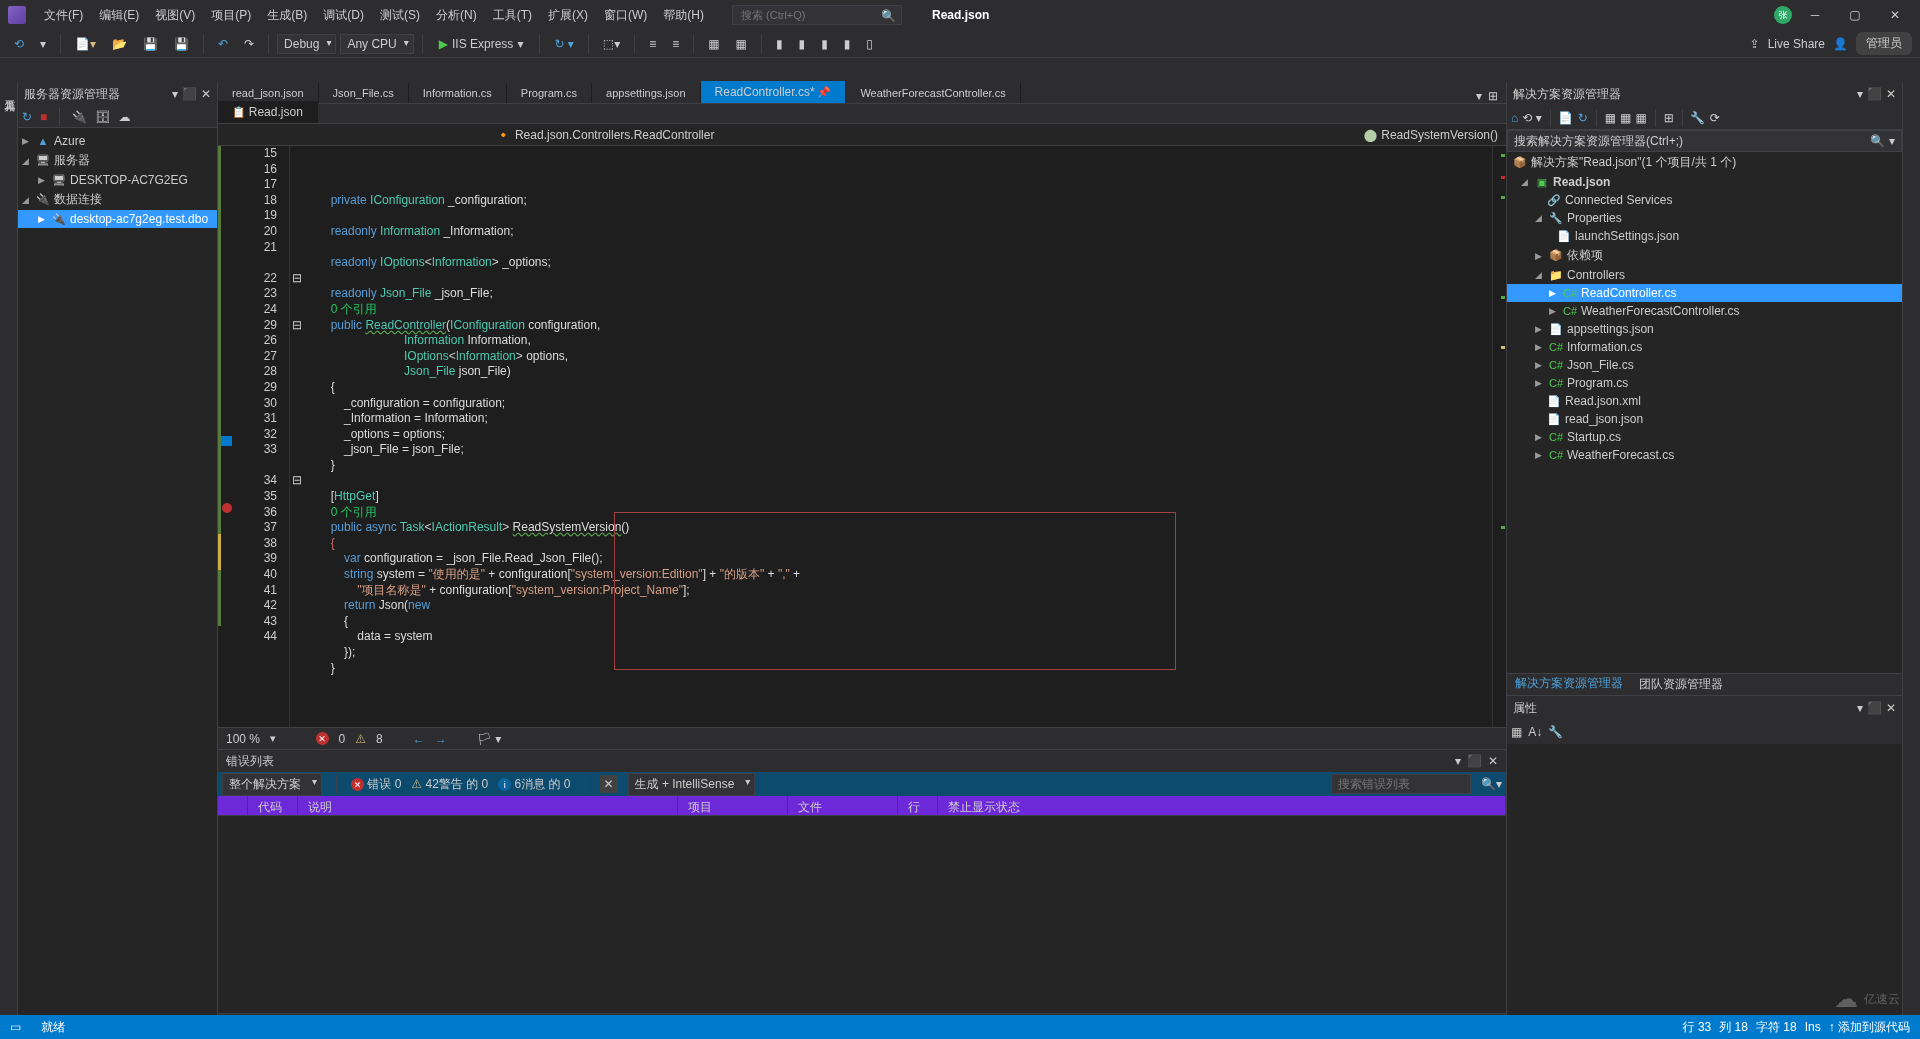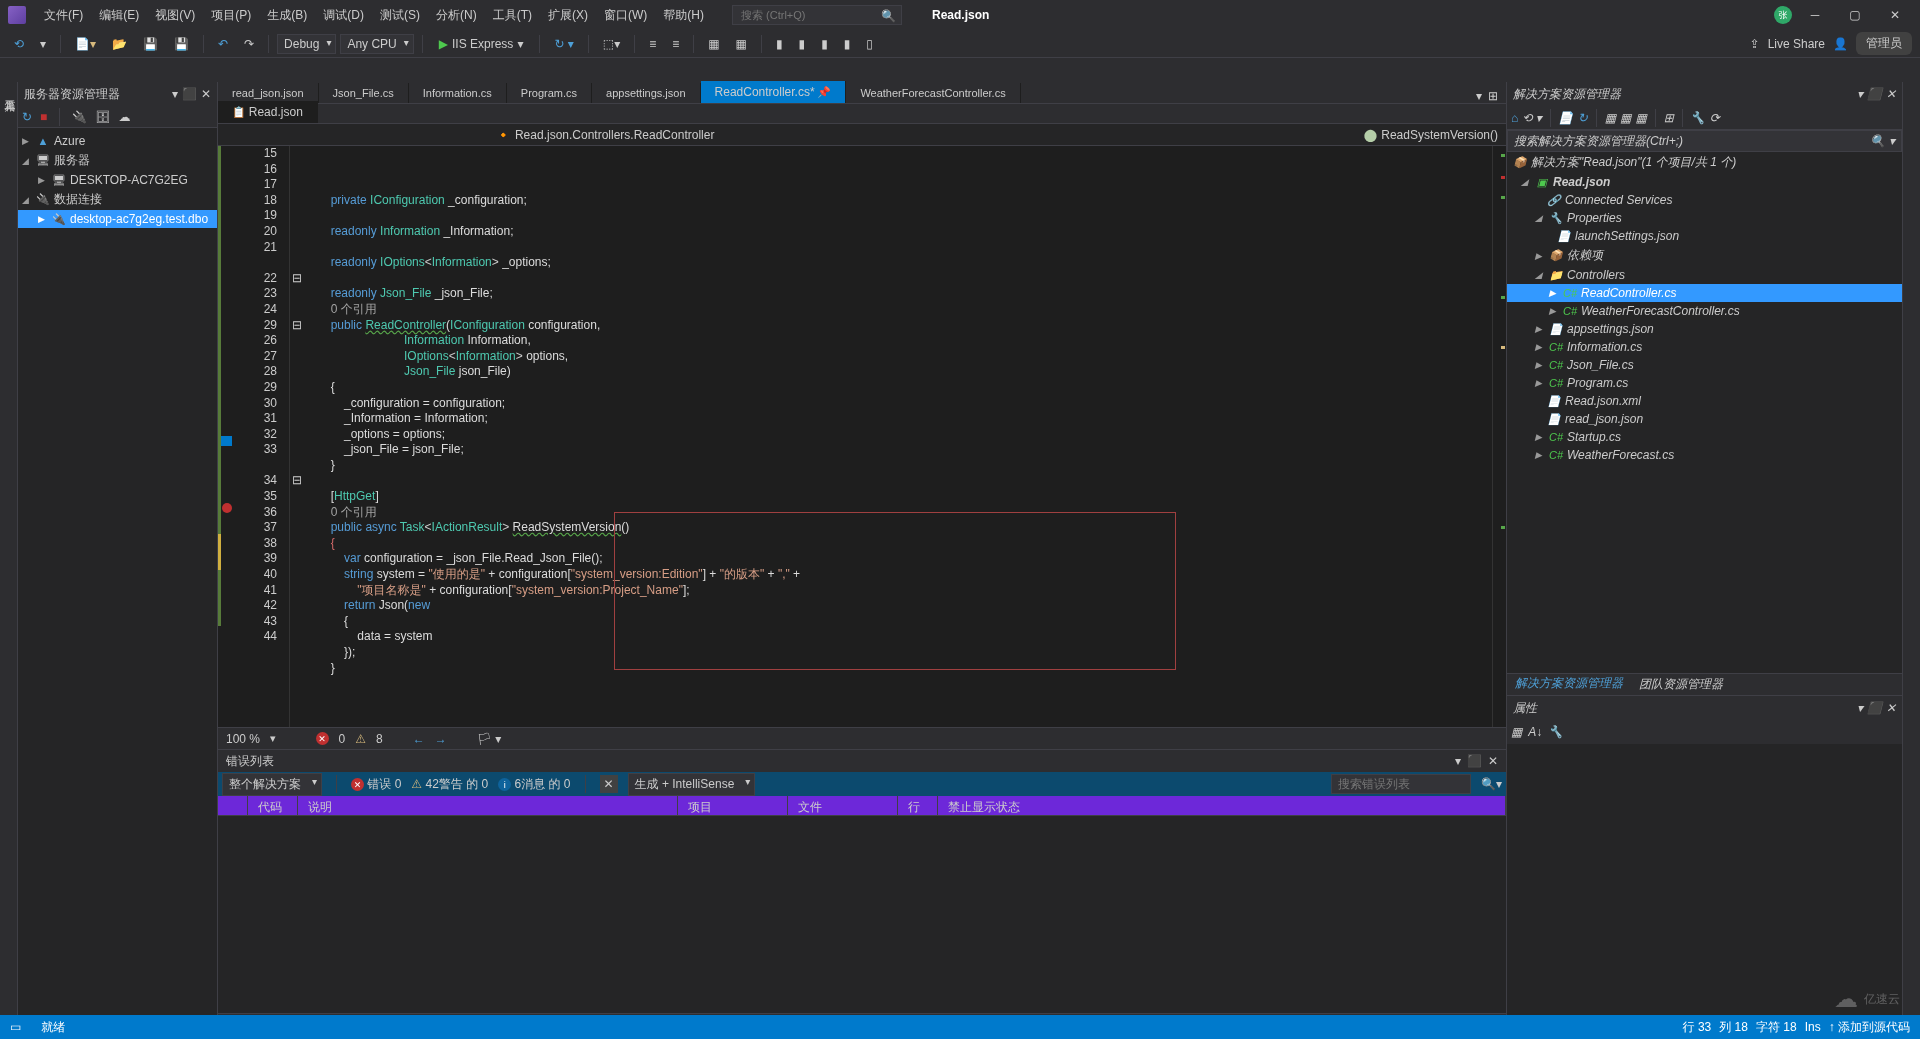--- a/index.html
+++ b/index.html
@@ -49,41 +49,41 @@
 .margin{width:20px;background:#1e1e1e;position:relative;}
 .fold-margin{width:14px;background:#1e1e1e;}
 .breakpoint{width:10px;height:10px;background:#c03030;border-radius:50%;margin:2px auto;}
 .code{flex:1;font-family:Consolas,monospace;font-size:12px;line-height:15.6px;padding-top:0;background:#1e1e1e;position:relative;white-space:pre;}
 .code-line{height:15.6px;}
 .kw{color:#569cd6;}
 .type{color:#4ec9b0;}
 .str{color:#d69d85;}
 .ident{color:#dcdcdc;}
 .punct{color:#dcdcdc;}
-.grey{color:#a3a3a3;}
+.grey{color:#22c55e;}
 .red-box{position:absolute;border:1px solid #a04040;left:310px;top:366px;width:562px;height:158px;pointer-events:none;}
 .overview-ruler{width:14px;background:#1e1e1e;border-left:1px solid #333;position:relative;}
 .ov-mark{position:absolute;right:1px;width:4px;height:3px;}
 .zoom-bar{height:22px;background:#2d2d30;border-top:1px solid #3f3f46;display:flex;align-items:center;padding:0 8px;gap:10px;font-size:11px;}
 .err-circle{background:#c03030;border-radius:50%;width:13px;height:13px;display:inline-flex;align-items:center;justify-content:center;color:#fff;font-size:9px;}
 .warn-tri{color:#d7ba7d;}
 .bottom-panel{height:286px;background:#252526;border-top:1px solid #3f3f46;display:flex;flex-direction:column;}
 .bp-tab-header{height:22px;background:#2d2d30;display:flex;align-items:center;padding:0 8px;}
 .bp-header-icons{margin-left:auto;display:flex;gap:6px;font-size:10px;}
 .bp-filter{height:24px;background:#0c4a6e;display:flex;align-items:center;padding:0 4px;gap:10px;}
 .bp-combo{background:#333337;border:1px solid #3f3f46;padding:2px 20px 2px 6px;position:relative;}
 .bp-combo::after{content:"▾";position:absolute;right:4px;font-size:10px;}
 .bp-search{margin-left:auto;width:140px;background:#333337;border:1px solid #3f3f46;padding:2px 6px;}
 .bp-cols{height:20px;background:#6d28d9;display:flex;border-bottom:1px solid #3f3f46;}
 .bp-col{padding:3px 10px;border-right:1px solid #3f3f46;}
 .bp-body{flex:1;}
 .bp-bottom-tabs{height:22px;background:#2d2d30;display:flex;align-items:center;padding:0 6px;gap:4px;border-top:1px solid #3f3f46;}
 .bp-btab{padding:3px 8px;cursor:pointer;}
 .bp-btab.active{color:#0e639c;border-bottom:2px solid #0e639c;}
-.right-panel{width:396px;background:#252526;border-left:1px solid #3f3f46;display:flex;flex-direction:column;font-style:italic;}
+.right-panel{width:396px;background:#252526;border-left:1px solid #3f3f46;display:flex;flex-direction:column;}
 .right-rail{width:18px;background:#2d2d30;border-left:1px solid #3f3f46;writing-mode:vertical-rl;font-size:11px;padding-top:10px;}
 .sol-toolbar{height:24px;background:#2d2d30;display:flex;align-items:center;padding:0 4px;gap:4px;border-bottom:1px solid #3f3f46;}
 .sol-search{height:22px;background:#333337;border:1px solid #3f3f46;padding:2px 6px;color:#999;font-size:11px;display:flex;align-items:center;}
 .sol-tree{flex:1;overflow:auto;}
 .sol-item{display:flex;align-items:center;padding:2px 6px;gap:4px;cursor:pointer;font-size:11px;}
 .sol-item.sel{background:#3399ff;}
 .sol-item.sel *{color:#fff;}
 .sol-tabs{height:22px;background:#2d2d30;display:flex;align-items:center;border-top:1px solid #3f3f46;}
 .sol-tab{padding:3px 8px;cursor:pointer;}
 .sol-tab.active{border-bottom:2px solid #0e639c;color:#4ea0d8;}

